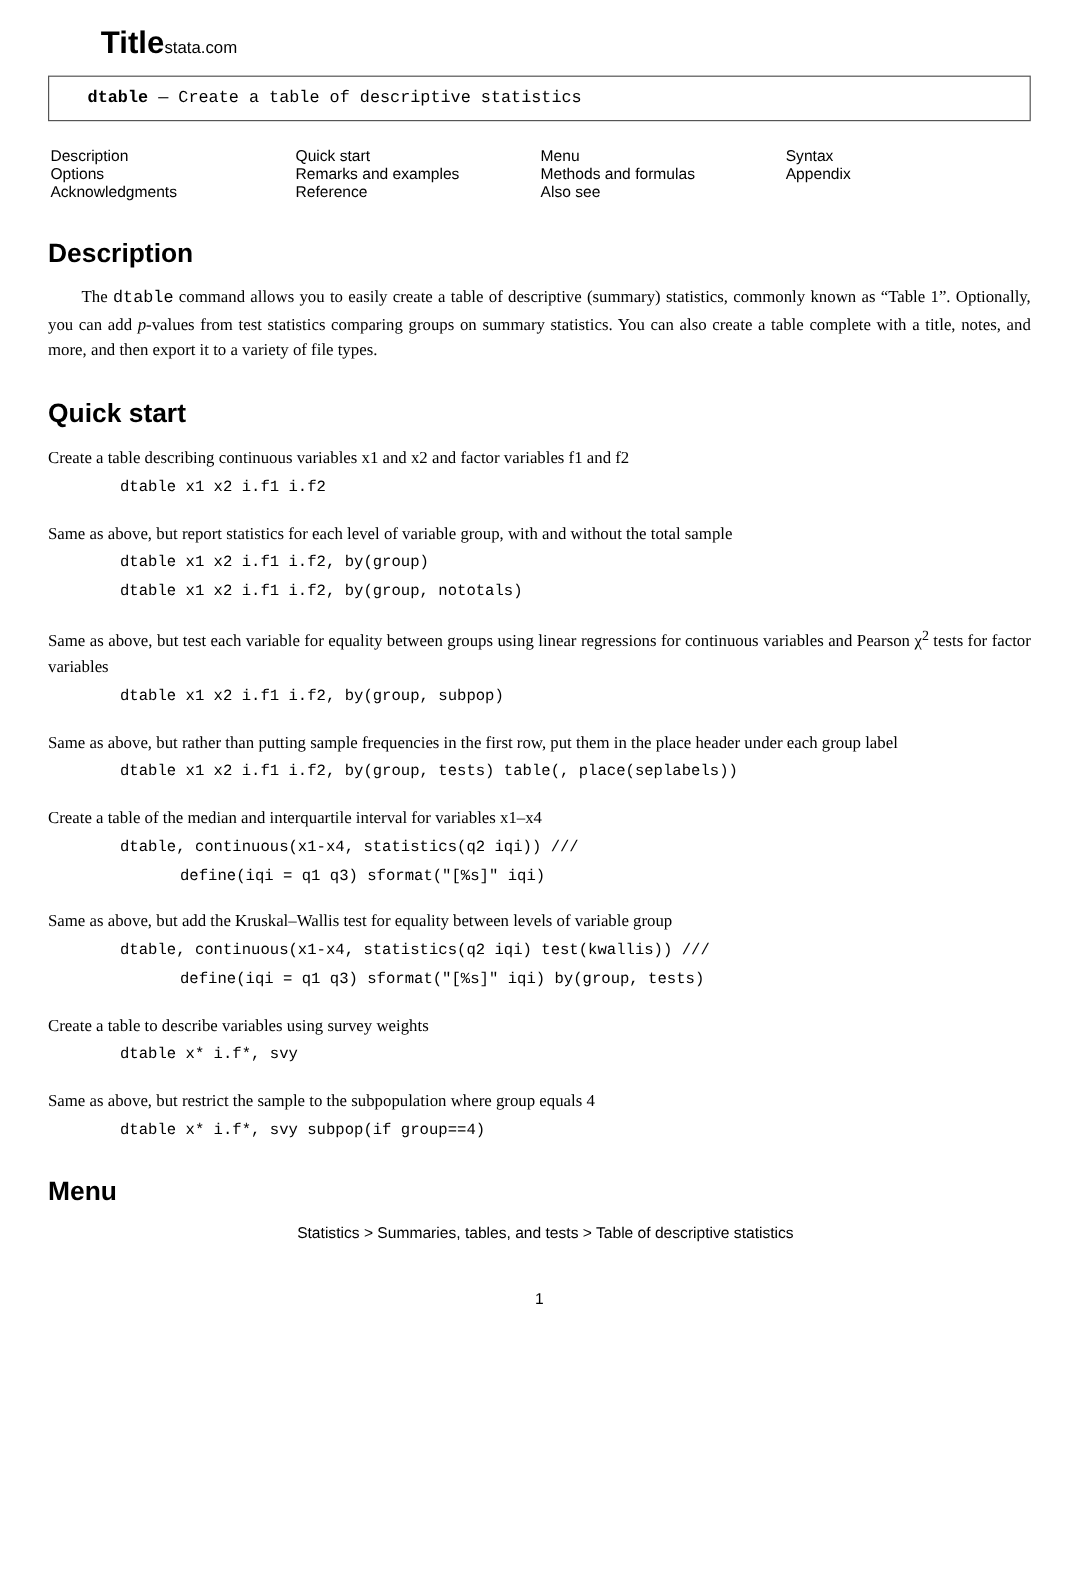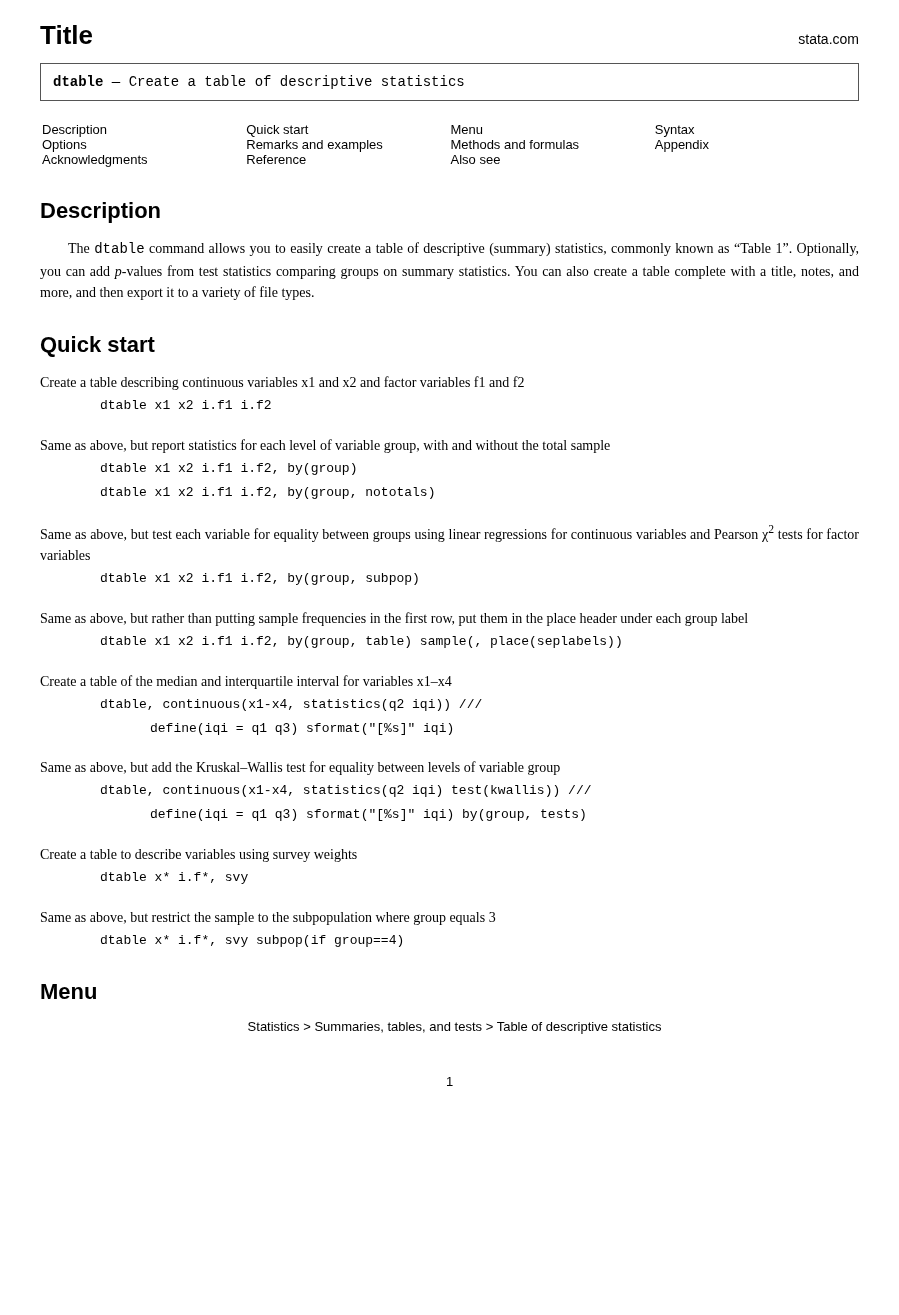--- a/index.html
+++ b/index.html
@@ -7,36 +7,36 @@
       font-family: 'Times New Roman', Times, serif;
       font-size: 14px;
       background: #fff;
       color: #000;
       width: 899px;
       min-height: 1315px;
       padding: 20px 40px 40px 40px;
     }
     .header-row {
       display: flex;
-      justify-content: space-between;
       align-items: baseline;
       margin-bottom: 12px;
+      margin-left: 44px;
     }
     .page-title {
       font-size: 26px;
       font-weight: bold;
       font-family: Arial, sans-serif;
     }
     .stata-com {
       font-size: 14px;
       font-family: Arial, sans-serif;
     }
     .title-box {
       border: 1px solid #555;
-      padding: 10px 12px;
+      padding: 10px 32px;
       margin-bottom: 18px;
       font-family: 'Courier New', Courier, monospace;
       font-size: 14px;
     }
     .title-box .cmd {
       font-weight: bold;
     }
     .nav-table {
       width: 100%;
       margin-bottom: 24px;
@@ -163,41 +163,41 @@
 
 <div class="qs-item">
   <div class="qs-desc">Same as above, but test each variable for equality between groups using linear regressions for
   continuous variables and Pearson χ<sup>2</sup> tests for factor variables</div>
   <div class="code-block"><code>dtable x1 x2 i.f1 i.f2, by(group, subpop)</code></div>
 </div>
 
 <div class="qs-item">
   <div class="qs-desc">Same as above, but rather than putting sample frequencies in the first row, put them in the place
   header under each group label</div>
-  <div class="code-block"><code>dtable x1 x2 i.f1 i.f2, by(group, table) sample(, place(seplabels))</code></div>
+  <div class="code-block"><code>dtable x1 x2 i.f1 i.f2, by(group, tests) table(, place(seplabels))</code></div>
 </div>
 
 <div class="qs-item">
   <div class="qs-desc">Create a table of the median and interquartile interval for variables x1–x4</div>
   <div class="code-block"><code>dtable, continuous(x1-x4, statistics(q2 iqi)) ///</code></div>
   <div class="code-block" style="padding-left:110px;"><code>define(iqi = q1 q3) sformat("[%s]" iqi)</code></div>
 </div>
 
 <div class="qs-item">
   <div class="qs-desc">Same as above, but add the Kruskal–Wallis test for equality between levels of variable group</div>
   <div class="code-block"><code>dtable, continuous(x1-x4, statistics(q2 iqi) test(kwallis)) ///</code></div>
   <div class="code-block" style="padding-left:110px;"><code>define(iqi = q1 q3) sformat("[%s]" iqi) by(group, tests)</code></div>
 </div>
 
 <div class="qs-item">
   <div class="qs-desc">Create a table to describe variables using survey weights</div>
   <div class="code-block"><code>dtable x* i.f*, svy</code></div>
 </div>
 
 <div class="qs-item">
-  <div class="qs-desc">Same as above, but restrict the sample to the subpopulation where group equals 3</div>
+  <div class="qs-desc">Same as above, but restrict the sample to the subpopulation where group equals 4</div>
   <div class="code-block"><code>dtable x* i.f*, svy subpop(if group==4)</code></div>
 </div>
 
 <div class="section-heading">Menu</div>
 <div class="menu-path">Statistics &gt; Summaries, tables, and tests &gt; Table of descriptive statistics</div>
 
 <div class="page-number">1</div>
 
 </body></html>

